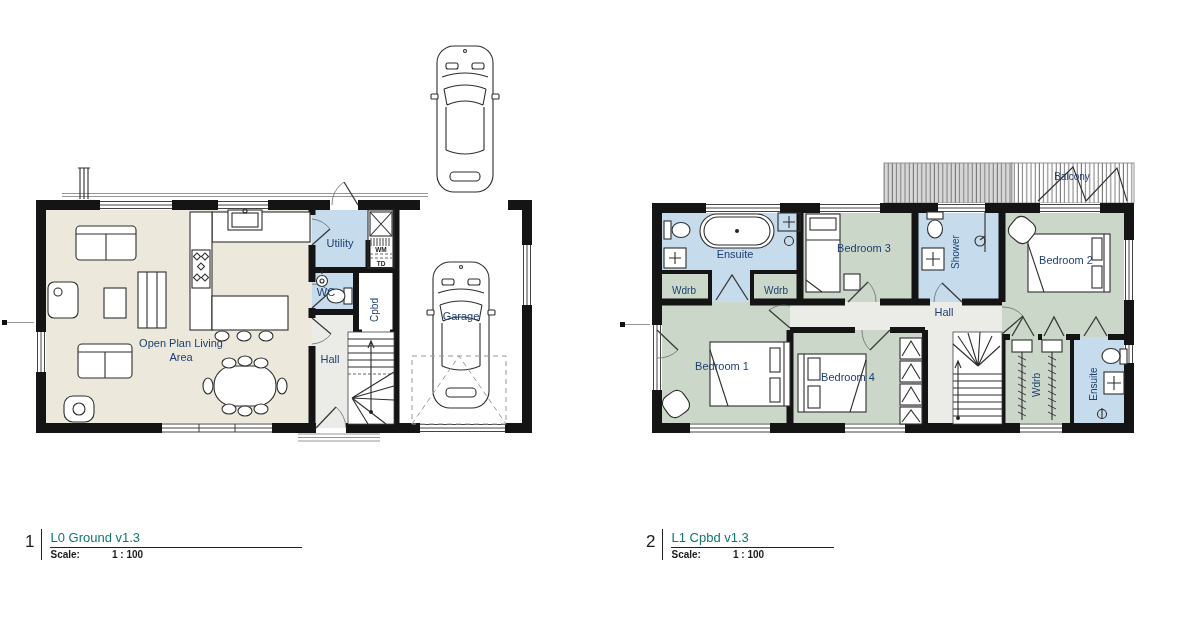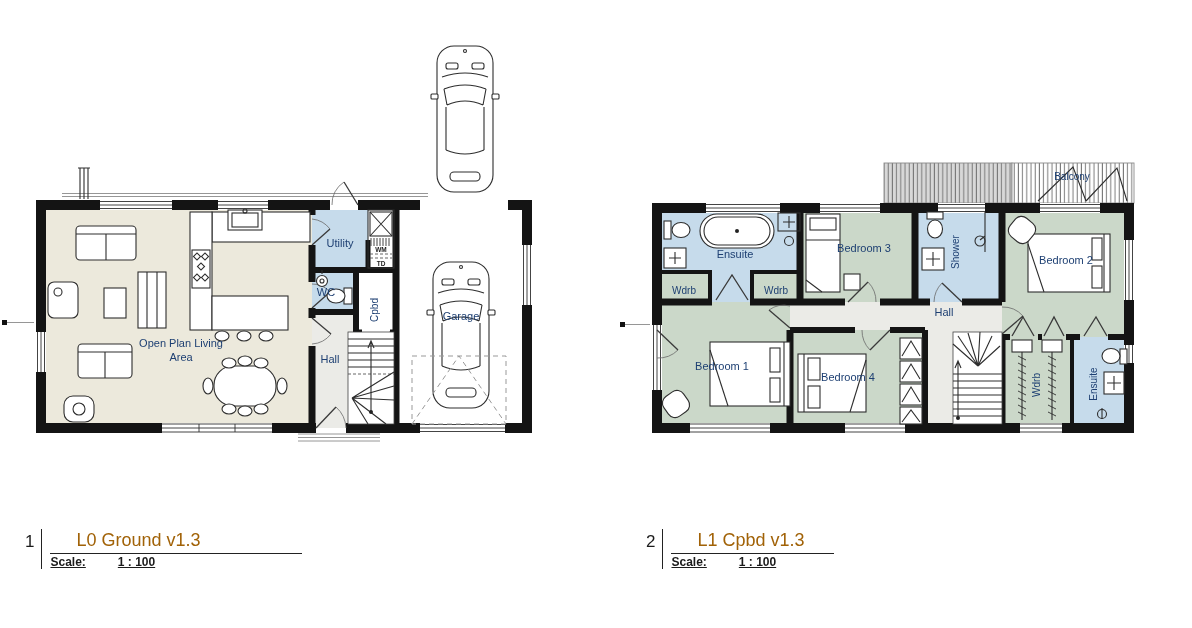--- a/index.html
+++ b/index.html
@@ -16,23 +16,23 @@
   .arc{stroke:#6a6a6a;stroke-width:0.8;fill:none;}
   .dash{stroke:#999;stroke-width:1;stroke-dasharray:5 4;fill:none;}
   .dash2{stroke:#555;stroke-width:0.9;stroke-dasharray:3 2;fill:none;}
   .wbg{fill:#ffffff;stroke:none;}
   .room-label{font-size:11px;text-anchor:middle;}
   .room-label.sm{font-size:10px;}
   .tinytxt{font-size:6.5px;text-anchor:middle;fill:#222;font-weight:bold;}
   .titleblock{position:absolute;display:flex;align-items:flex-start;color:#1b1b1b;}
   .tb-number{font-size:17px;line-height:1.1;padding-right:7px;padding-top:4px;}
   .tb-body{border-left:1.4px solid #222;padding-left:8px;padding-top:1px;}
-  .tb-name{font-size:18px;color:#a16207;margin-left:26px;}
+  .tb-name{font-size:13px;color:#0f766e;}
   .tb-rule{border-top:1.6px solid #222;height:0;margin:2px 0 1px 0;}
-  .tb-scale{font-size:12px;display:flex;text-decoration:underline;}
+  .tb-scale{font-size:10px;display:flex;}
   .tb-scale .lbl{font-weight:bold;}
   .tb-scale .val{margin-left:32px;font-weight:bold;text-align:right;}
 </style>
 </head>
 <body>
 
 <div id="sheet">
 
 <svg width="1192" height="628" viewBox="0 0 1192 628">
   <defs>

